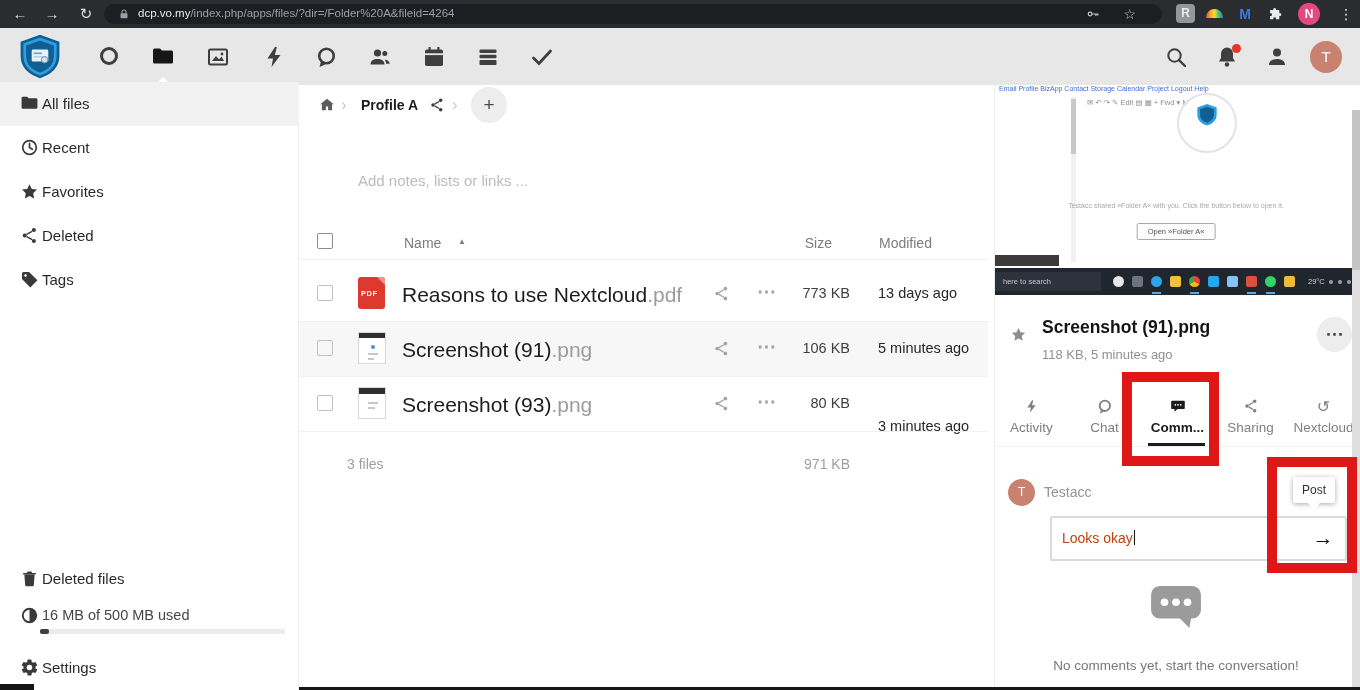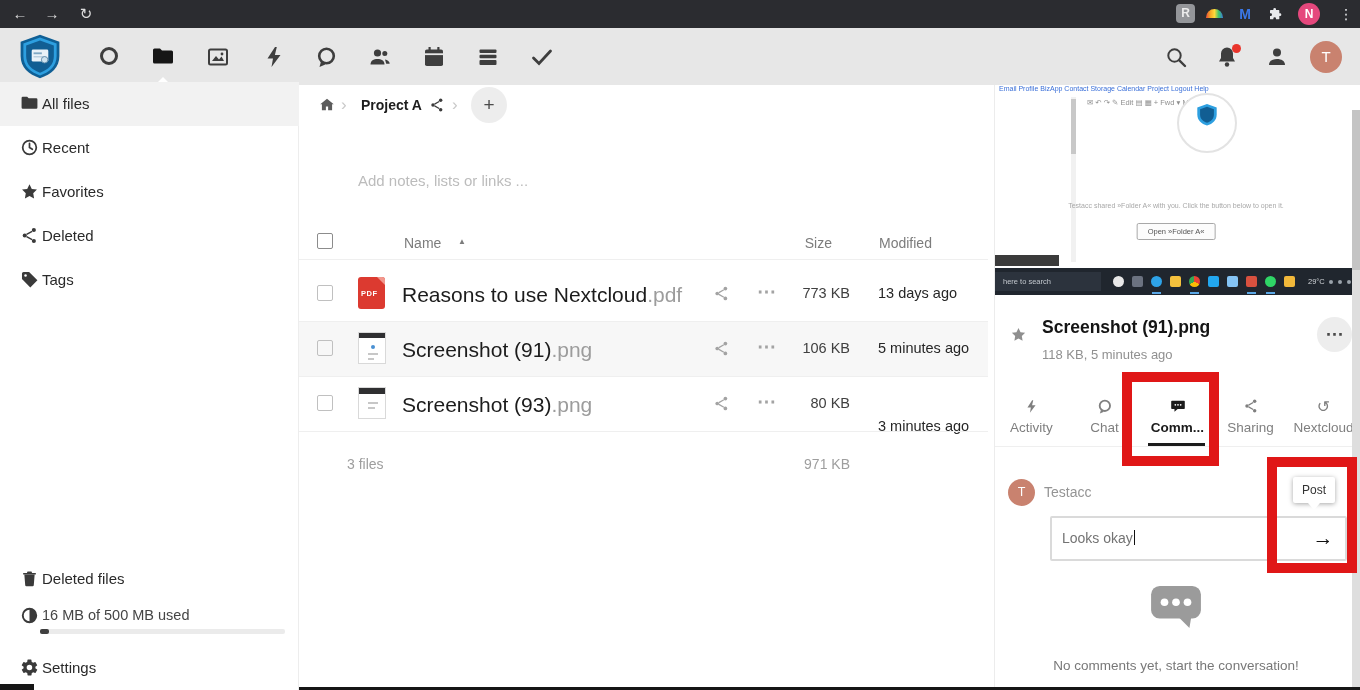--- a/index.html
+++ b/index.html
@@ -99,21 +99,21 @@
   .tab .ticon{display:flex;justify-content:center;height:18px;color:#7f7f7f}
   .tab .tlabel{font-size:13.5px;margin-top:4px}
   .tab.active .tlabel{color:#1a1a1a;font-weight:bold}
   .tab.active .ticon{color:#1c1c1c}
   .tabline{left:1148px;top:443px;width:57px;height:3px;background:#1c1c1c}
   .vglyph{font-size:16px;line-height:18px}
   .cavatar{left:1008px;top:479px;width:27px;height:27px;border-radius:50%;background:#c9826f;color:#fff;
         font-size:12.5px;line-height:27px;text-align:center}
   .cauthor{left:1044px;top:484px;font-size:14px;color:#949494}
   .cinput{left:1050px;top:516px;width:297px;height:45px;border:2px solid #dadada;border-radius:2px;background:#fff;box-sizing:border-box}
-  .ctext{left:1062px;top:530px;font-size:14px;color:#737373}
+  .ctext{left:1062px;top:530px;font-size:14px;color:#c2410c}
   .caret{display:inline-block;width:1.5px;height:15px;background:#111;vertical-align:-2px;margin-left:1px}
   .postbtn{left:1308px;top:523px;width:30px;height:30px;font-size:21px;line-height:30px;text-align:center;color:#111;font-weight:bold}
   .ptip{left:1293px;top:477px;width:42px;height:26px;background:#fff;border-radius:2px;
         box-shadow:0 1px 5px rgba(0,0,0,.35);font-size:12px;color:#333;text-align:center;line-height:26px}
   .ptippt{left:1308px;top:503px;width:0;height:0;border-left:6px solid transparent;border-right:6px solid transparent;border-top:7px solid #fff}
   .ebubble{left:1148px;top:584px;width:56px;height:46px}
   .etext{left:995px;top:658px;width:362px;text-align:center;font-size:13.5px;color:#787878}
 
   
   .redbox{border:10px solid #e01717;box-sizing:border-box;pointer-events:none;z-index:40}
@@ -124,20 +124,32 @@
   .botblk{left:0;top:684px;width:34px;height:6px;background:#161616}
   .botline{left:299px;top:687px;width:1061px;height:3px;background:#161616}
 </style>
 </head>
 <body>
 
 <div class="ab bbar">
   <span class="ab bic" style="left:8px">←</span>
   <span class="ab bic" style="left:40px">→</span>
   <span class="ab bic" style="left:74px">↻</span>
+  <div class="ab omnibox">
+    <svg class="ab" style="left:14px;top:4px" width="12" height="12" viewBox="0 0 24 24" fill="#9aa0a6">
+        <rect x="5" y="10.5" width="14" height="10" rx="1.5"></rect>
+        <path d="M8 10.5V8a4 4 0 018 0v2.5" fill="none" stroke="#9aa0a6" stroke-width="2.2"></path>
+      </svg>
+    <span class="ab url"><span class="host">dcp.vo.my</span><span class="upath">/index.php/apps/files/?dir=/Folder%20A&amp;fileid=4264</span></span>
+    <svg class="ab" style="right:62px;top:3px" width="14" height="14" viewBox="0 0 24 24" fill="none" stroke="#c7c7c7" stroke-width="2">
+        <circle cx="7" cy="12" r="3.2"></circle>
+        <path d="M10 12h11M17 12v3.5M20.5 12v2.5"></path>
+      </svg>
+    <span class="ab" style="right:26px;top:0;color:#c7c7c7;font-size:14px;line-height:20px">☆</span>
+  </div>
   <div class="ab extR">R</div>
   <div class="ab extRain"></div>
   <div class="ab extM">M</div>
   <svg class="ab" style="left:1268px;top:6px" width="16" height="16" viewBox="0 0 24 24" fill="#e8eaed">
       <path d="M10 3a2 2 0 012 2v1h4a1 1 0 011 1v4h1a2 2 0 110 4h-1v4a1 1 0 01-1 1h-4v-1a2 2 0 10-4 0v1H4a1 1 0 01-1-1v-4h1a2 2 0 100-4H3V7a1 1 0 011-1h4V5a2 2 0 012-2z"></path>
     </svg>
   <div class="ab bprofile">N</div>
   <span class="ab bmenu">⋮</span>
 </div>
 
@@ -261,21 +273,21 @@
   <svg class="ab sic" viewBox="0 0 24 24" fill="currentColor">
       <path d="M19.4 13c.04-.33.06-.66.06-1s-.02-.67-.06-1l2.1-1.65a.5.5 0 00.12-.64l-2-3.46a.5.5 0 00-.61-.22l-2.48 1a7.3 7.3 0 00-1.73-1l-.37-2.65A.5.5 0 0013.93 2h-4a.5.5 0 00-.5.42l-.37 2.65c-.62.26-1.2.6-1.73 1l-2.48-1a.5.5 0 00-.61.22l-2 3.46a.5.5 0 00.12.64L4.56 11c-.04.33-.06.66-.06 1s.02.67.06 1l-2.1 1.65a.5.5 0 00-.12.64l2 3.46c.13.22.39.31.61.22l2.48-1c.53.4 1.11.74 1.73 1l.37 2.65c.04.24.25.42.5.42h4c.25 0 .46-.18.5-.42l.37-2.65c.62-.26 1.2-.6 1.73-1l2.48 1c.22.09.48 0 .61-.22l2-3.46a.5.5 0 00-.12-.64zM11.93 15.5a3.5 3.5 0 110-7 3.5 3.5 0 010 7z"></path>
     </svg>
   <span class="ab slabel">Settings</span>
 </div>
 
 <svg class="ab" style="left:318px;top:96px;color:#5c5c5c" width="18" height="18" viewBox="0 0 24 24" fill="currentColor">
     <path d="M12 3.5L3 11h2.2v8h5.3v-5h3v5h5.3v-8H21z"></path>
   </svg>
 <span class="ab bchev" style="left:341px">›</span>
-<span class="ab bcfolder">Project A</span>
+<span class="ab bcfolder">Profile A</span>
 <svg class="ab" style="left:429px;top:97px;color:#3c3c3c" width="16" height="16" viewBox="0 0 24 24" fill="currentColor">
     <circle cx="17.5" cy="5" r="2.6"></circle>
     <circle cx="6" cy="12" r="2.6"></circle>
     <circle cx="17.5" cy="19" r="2.6"></circle>
     <path d="M8.3 10.7l7-4M8.3 13.3l7 4" stroke="currentColor" stroke-width="1.8"></path>
   </svg>
 <span class="ab bchev" style="left:452px">›</span>
 <div class="ab plusbtn">+</div>
 <div class="ab notes">Add notes, lists or links ...</div>
 

